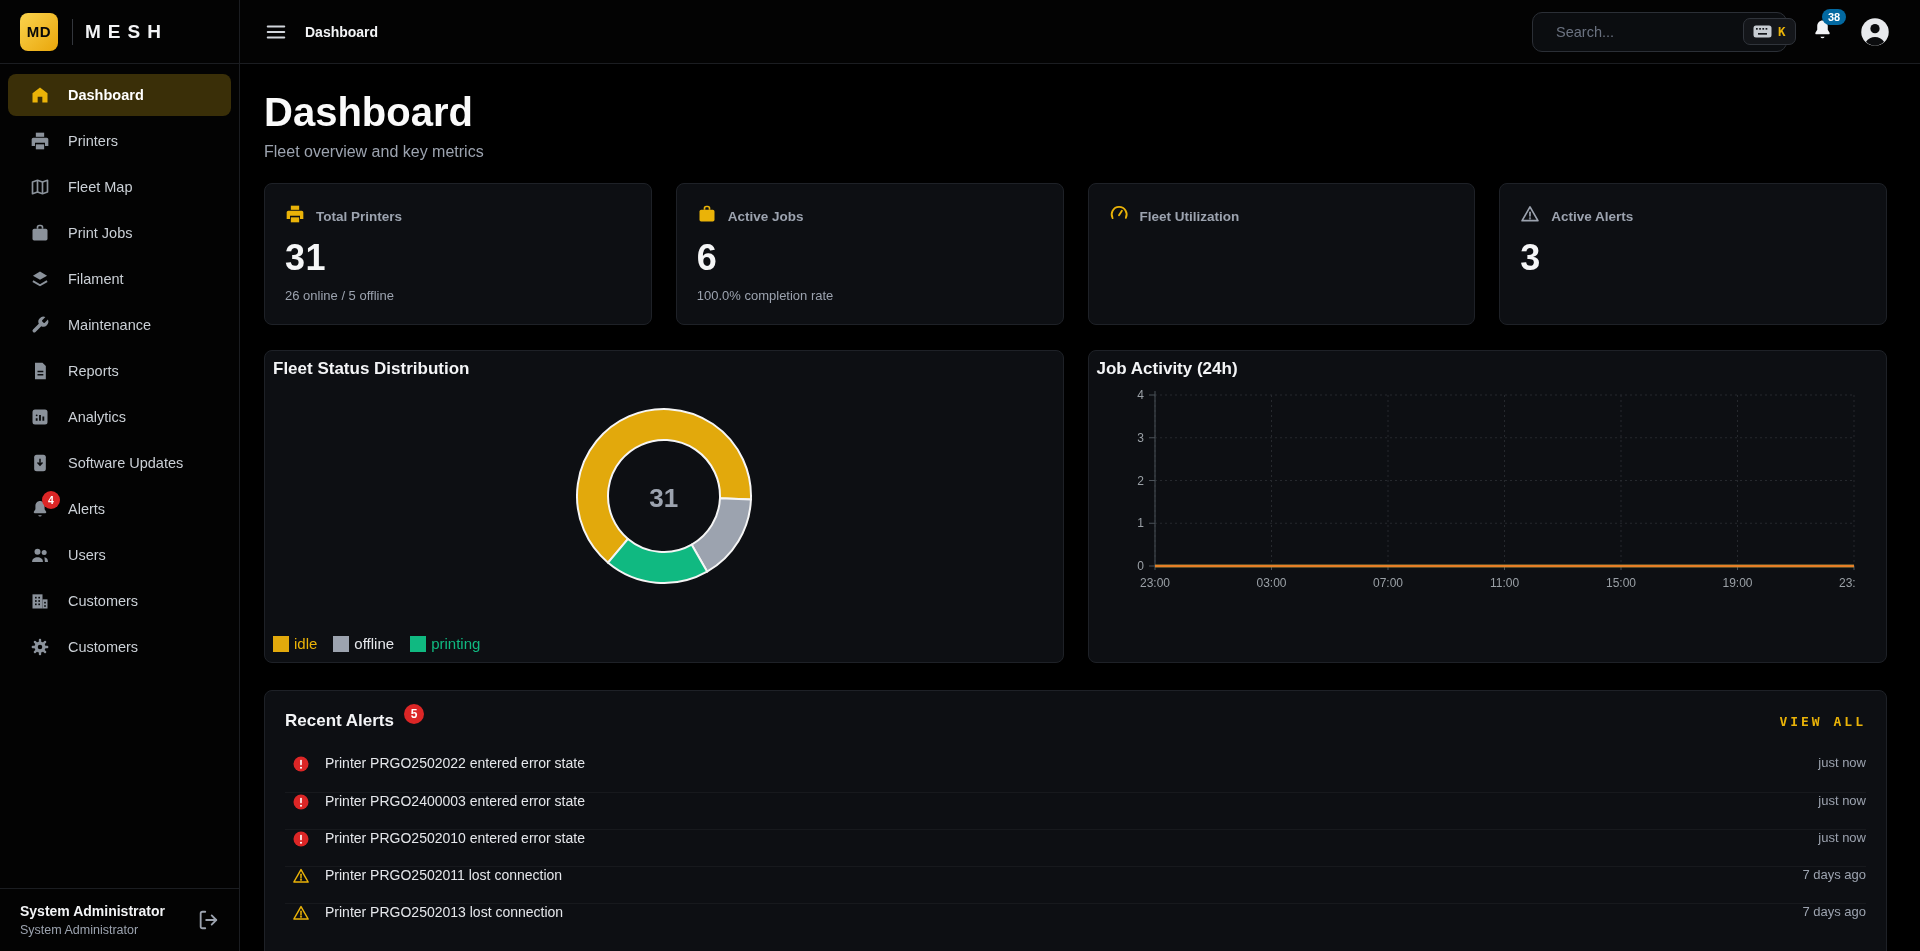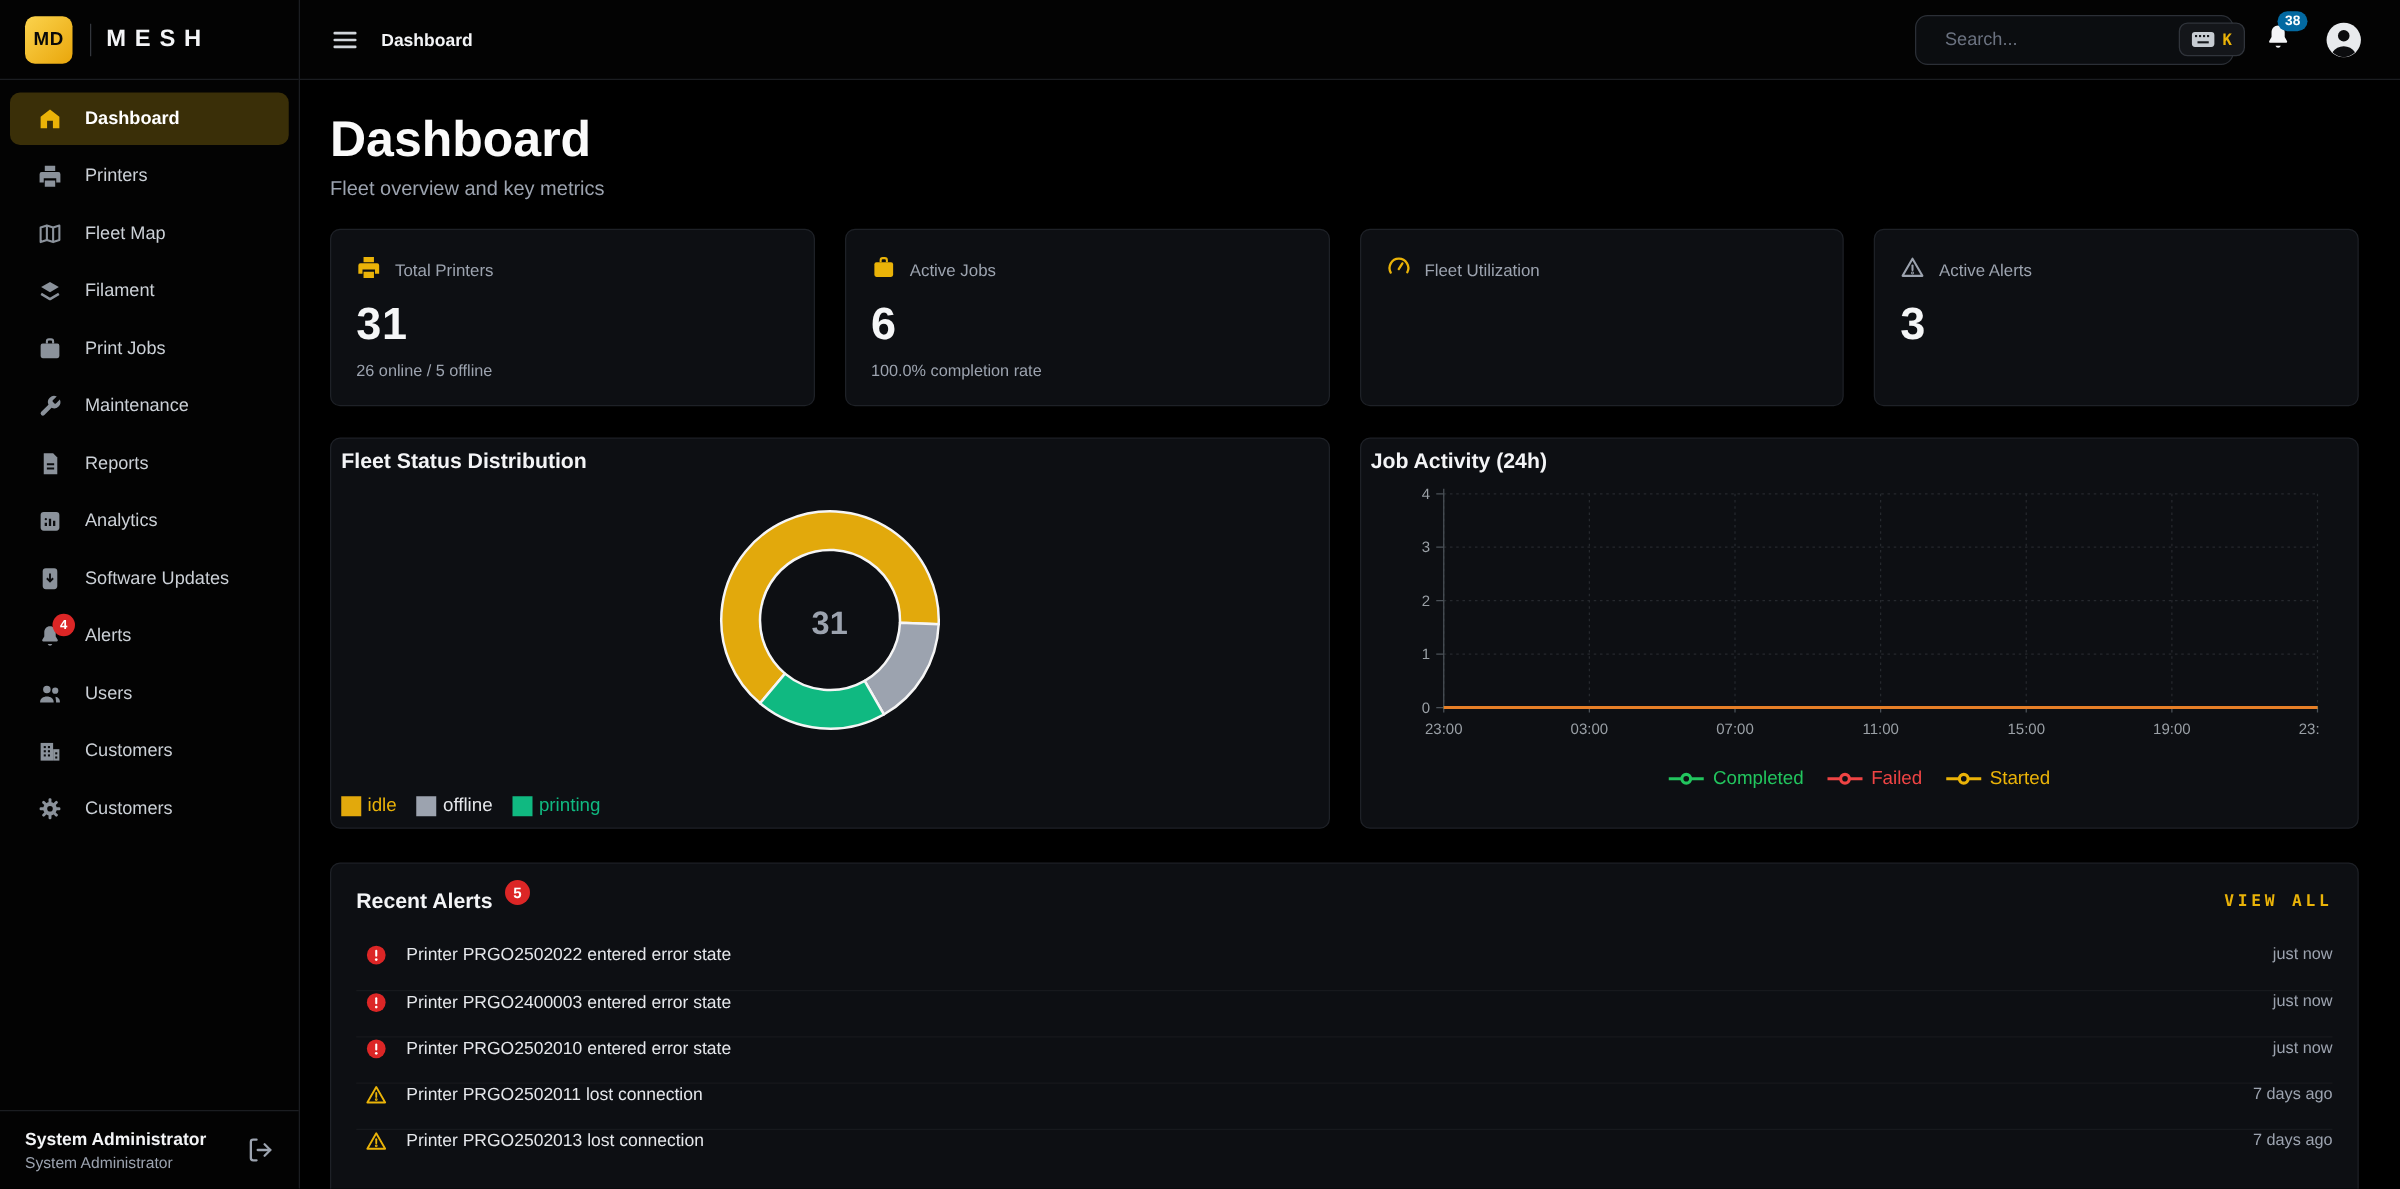--- a/index.html
+++ b/index.html
@@ -47,21 +47,21 @@
   
   .content { flex:1; padding:26px 33px 0 24px; background:#000; }
   .page-title { font-size:40px; font-weight:800; color:#fafafa; }
   .page-subtitle { font-size:16px; color:#9ca3af; margin-top:8px; }
 
   .stats-row { display:grid; grid-template-columns:repeat(4,1fr); gap:24px; margin-top:22px; }
   .card { background:#0d0f13; border:1px solid #1e2127; border-radius:8px; }
   .stat-card { height:142px; padding:20px; }
   .stat-head { display:flex; align-items:center; gap:11px; }
   .stat-head svg { width:20px; height:20px; }
-  .stat-label { font-size:13.5px; color:#9ca3af; }
+  .stat-label { font-size:13.5px; color:#9ca3af;font-weight:bold; }
   .stat-value { font-size:36px; font-weight:800; color:#f5f6f7; margin-top:9px; letter-spacing:.5px; }
   .stat-sub { font-size:13px; color:#9ca3af; margin-top:9px; }
   .ic-yellow { color:#eab308; }
   .ic-gray { color:#9ca3af; }
 
   .charts-row { display:grid; grid-template-columns:1fr 1fr; gap:24px; margin-top:25px; }
   .chart-card { height:313px; padding:8px; overflow:hidden; }
   .chart-title { font-size:17px; font-weight:700; color:#f3f4f6; }
 
   .donut-wrap { position:relative; width:222px; margin:6px auto 0 auto; }
@@ -124,34 +124,34 @@
               <path d="M9 4 3 6v14l6-2 6 2 6-2V4l-6 2-6-2z"></path>
               <path d="M9 4v14"></path>
               <path d="M15 6v14"></path>
             </svg>
           </span>
         <span class="nav-label">Fleet Map</span>
       </div>
       <div class="nav-item">
         <span class="nav-icon">
             <svg viewBox="0 0 24 24">
+              <rect x="3" y="7" width="18" height="14" rx="2" fill="currentColor"></rect>
+              <path d="M9 7V5a2 2 0 0 1 2-2h2a2 2 0 0 1 2 2v2" fill="none" stroke="currentColor" stroke-width="2"></path>
+            </svg>
+          </span>
+        <span class="nav-label">Print Jobs</span>
+      </div>
+      <div class="nav-item">
+        <span class="nav-icon">
+            <svg viewBox="0 0 24 24">
               <path d="M12 3l8.5 5L12 13 3.5 8z" fill="currentColor"></path>
               <path d="M3.5 14.5 12 19.5l8.5-5" fill="none" stroke="currentColor" stroke-width="2.4" stroke-linejoin="round"></path>
             </svg>
           </span>
         <span class="nav-label">Filament</span>
-      </div>
-      <div class="nav-item">
-        <span class="nav-icon">
-            <svg viewBox="0 0 24 24">
-              <rect x="3" y="7" width="18" height="14" rx="2" fill="currentColor"></rect>
-              <path d="M9 7V5a2 2 0 0 1 2-2h2a2 2 0 0 1 2 2v2" fill="none" stroke="currentColor" stroke-width="2"></path>
-            </svg>
-          </span>
-        <span class="nav-label">Print Jobs</span>
       </div>
       <div class="nav-item">
         <span class="nav-icon">
             <svg viewBox="0 0 24 24">
               <path d="M14.7 6.3a1 1 0 0 0 0 1.4l1.6 1.6a1 1 0 0 0 1.4 0l3.77-3.77a6 6 0 0 1-7.94 7.94l-6.91 6.91a2.12 2.12 0 0 1-3-3l6.91-6.91a6 6 0 0 1 7.94-7.94l-3.76 3.76z" fill="currentColor"></path>
             </svg>
           </span>
         <span class="nav-label">Maintenance</span>
       </div>
       <div class="nav-item">
@@ -418,43 +418,20 @@
               <line x1="524" y1="183" x2="524" y2="187" stroke="#4b5259"></line>
               <text x="524" y="204" text-anchor="middle" fill="#9aa0a6" font-size="12">15:00</text>
               <line x1="640.5" y1="183" x2="640.5" y2="187" stroke="#4b5259"></line>
               <text x="640.5" y="204" text-anchor="middle" fill="#9aa0a6" font-size="12">19:00</text>
               <line x1="757" y1="183" x2="757" y2="187" stroke="#4b5259"></line>
               <text x="757" y="204" text-anchor="middle" fill="#9aa0a6" font-size="12">23:00</text>
               <polyline points="58,183 174.5,183 291,183 407.5,183 524,183 640.5,183 757,183" fill="none" stroke="#22c55e" stroke-width="2.5" opacity="1"></polyline>
               <polyline points="58,183 174.5,183 291,183 407.5,183 524,183 640.5,183 757,183" fill="none" stroke="#ef4444" stroke-width="2.5" opacity="0.95"></polyline>
               <polyline points="58,183 174.5,183 291,183 407.5,183 524,183 640.5,183 757,183" fill="none" stroke="#eab308" stroke-width="2.5" opacity="0.5"></polyline>
             </svg>
-          <div class="line-legend">
-            <span class="llegend-item" style="color: rgb(34, 197, 94);">
-                <svg class="mk" width="30" height="12" viewBox="0 0 30 12">
-                  <line class="mk-stroke" x1="1" y1="6" x2="29" y2="6" stroke-width="2.5" stroke="#22c55e"></line>
-                  <circle class="mk-stroke" cx="15" cy="6" r="3.5" fill="#0d0f13" stroke-width="2.5" stroke="#22c55e"></circle>
-                </svg>
-                <span>Completed</span>
-              </span>
-            <span class="llegend-item" style="color: rgb(239, 68, 68);">
-                <svg class="mk" width="30" height="12" viewBox="0 0 30 12">
-                  <line class="mk-stroke" x1="1" y1="6" x2="29" y2="6" stroke-width="2.5" stroke="#ef4444"></line>
-                  <circle class="mk-stroke" cx="15" cy="6" r="3.5" fill="#0d0f13" stroke-width="2.5" stroke="#ef4444"></circle>
-                </svg>
-                <span>Failed</span>
-              </span>
-            <span class="llegend-item" style="color: rgb(234, 179, 8);">
-                <svg class="mk" width="30" height="12" viewBox="0 0 30 12">
-                  <line class="mk-stroke" x1="1" y1="6" x2="29" y2="6" stroke-width="2.5" stroke="#eab308"></line>
-                  <circle class="mk-stroke" cx="15" cy="6" r="3.5" fill="#0d0f13" stroke-width="2.5" stroke="#eab308"></circle>
-                </svg>
-                <span>Started</span>
-              </span>
-          </div>
         </div>
       </div>
 
       <div class="card alerts-card">
         <div class="alerts-head">
           <span class="alerts-title">Recent Alerts</span>
           <span class="alerts-count">5</span>
           <span class="alerts-spacer"></span>
           <span class="view-all">VIEW ALL</span>
         </div>

